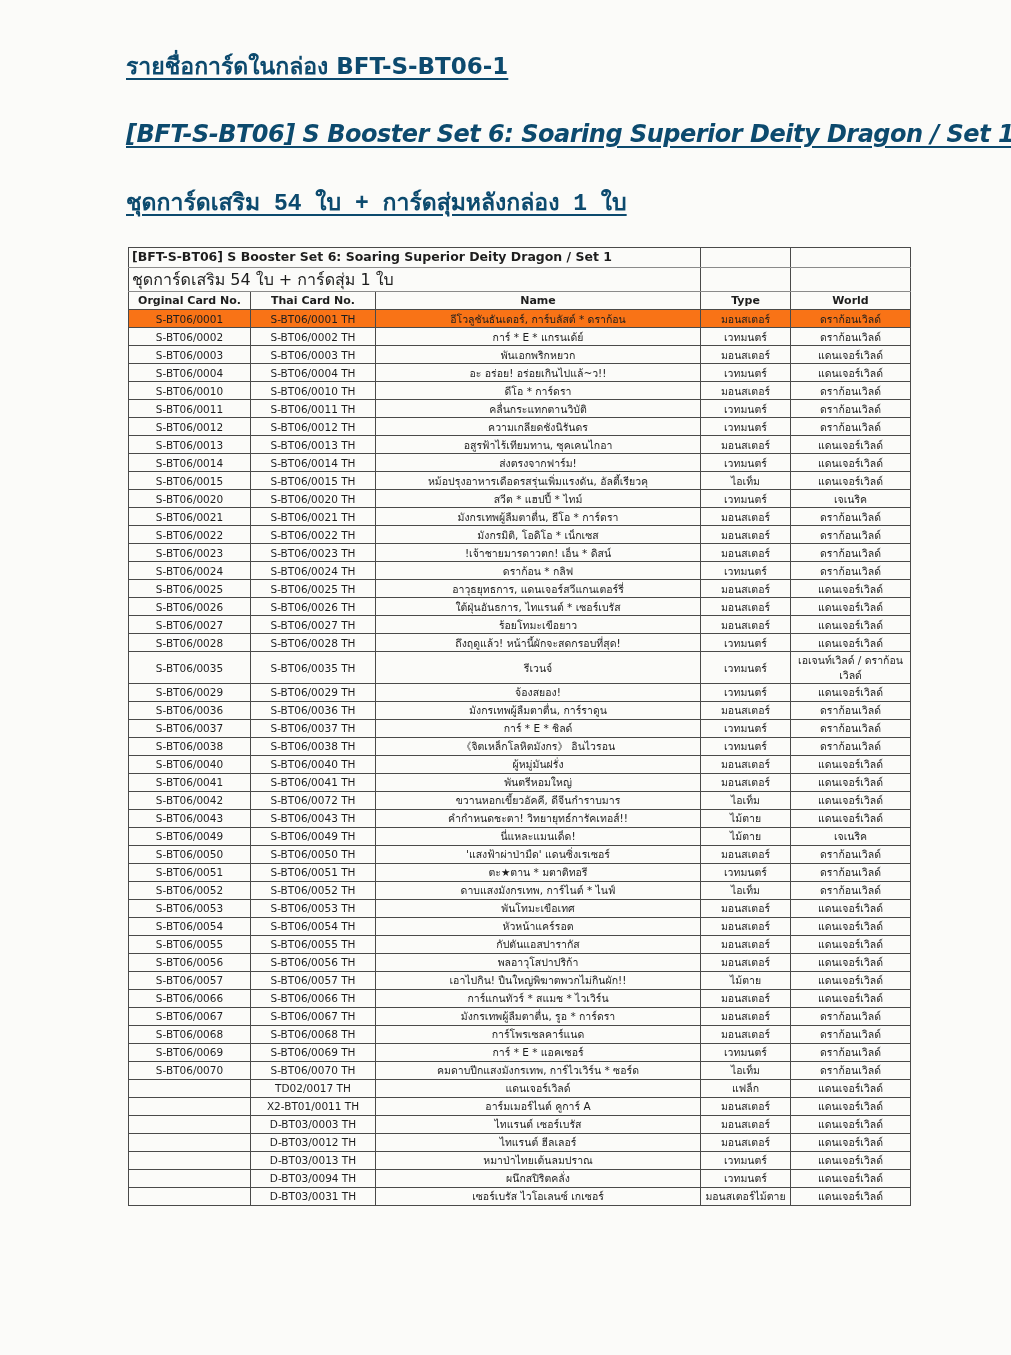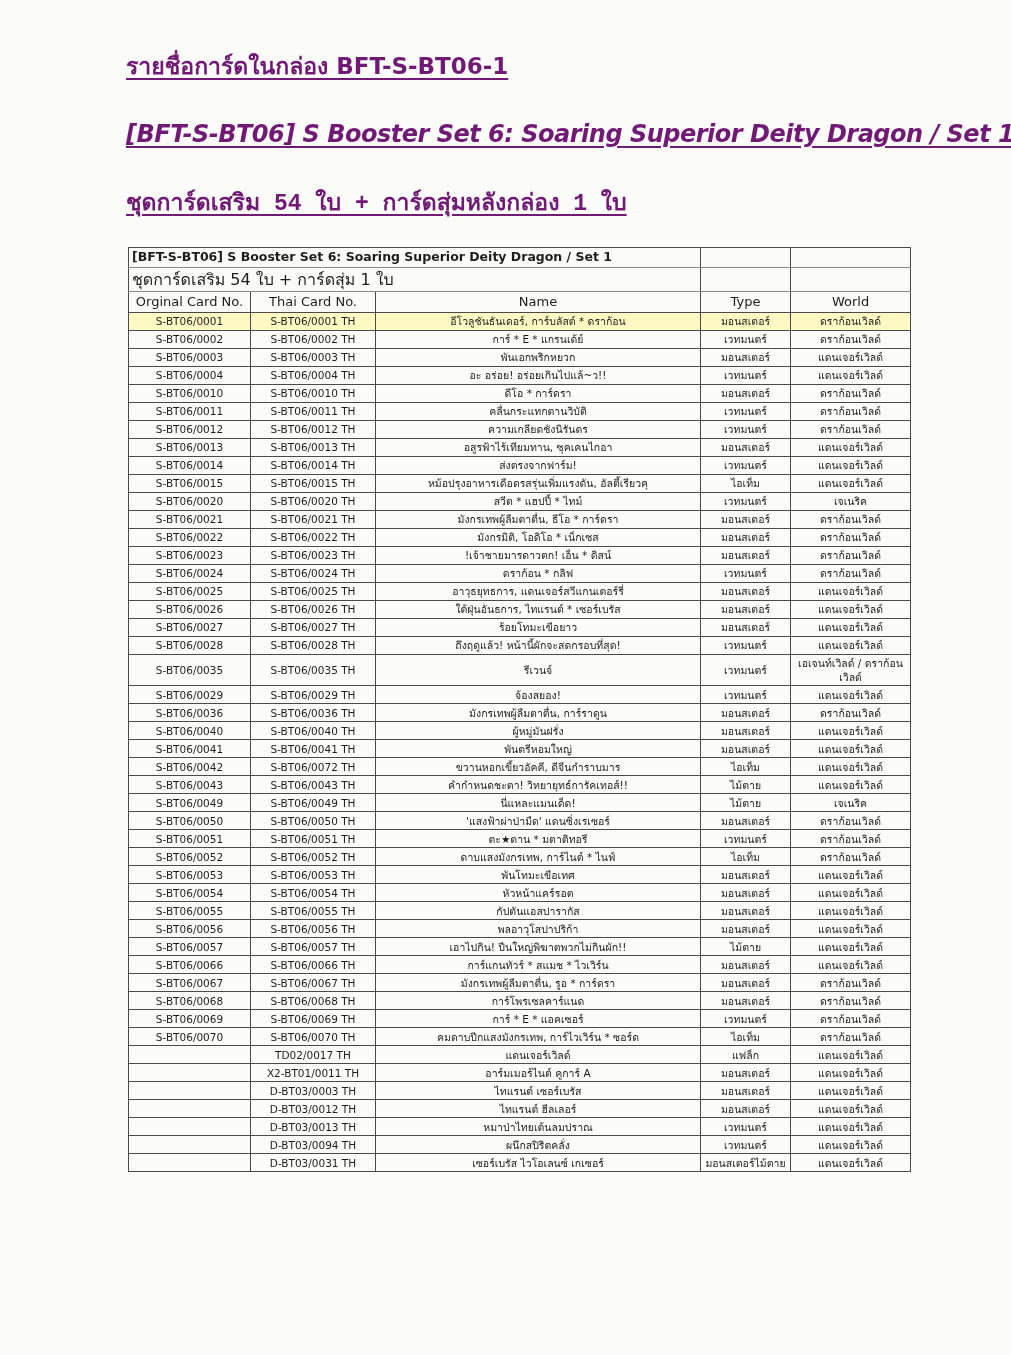--- a/index.html
+++ b/index.html
@@ -6,21 +6,21 @@
   body{
     width:1011px;height:1355px;
     background:#fbfbf9;
     font-family:"DejaVu Sans","Liberation Sans",sans-serif;
     color:#222;
     overflow:hidden;
   }
   .page{position:relative;width:1011px;height:1355px;}
   .titles{position:absolute;left:126px;top:48px;width:800px;}
   .title{
-    color:#701a75;
+    color:#0c4a6e;
     font-weight:bold;
     text-decoration:underline;
     text-underline-offset:4px;
     white-space:nowrap;
   }
   .title-1{font-size:23px;margin:0 0 36px 0;}
   .title-2{font-size:24px;font-style:italic;margin:0 0 36px 0;letter-spacing:-0.5px;}
   .title-3{font-size:23px;margin:0;font-family:Liberation Mono, monospace;}
   .cardtable{
     position:absolute;left:128px;top:247px;
@@ -38,22 +38,22 @@
     line-height:1.35;
     overflow:hidden;
     height:15px;
   }
   .caption-row td{
     text-align:left;
     border-bottom-color:#8a8a8a;
   }
   .caption-main{font-weight:bold;font-size:12.5px;white-space:nowrap;}
   .caption-sub{font-size:16px;white-space:nowrap;border-top:none;}
-  .head-row td{font-weight:normal;font-size:13px;}
-  .hl td{background:#fef9c3;}
+  .head-row td{font-weight:bold;font-size:11px;}
+  .hl td{background:#f97316;}
   col.c-orig{width:122px;}
   col.c-thai{width:125px;}
   col.c-name{width:325px;}
   col.c-type{width:90px;}
   col.c-world{width:120px;}
   .typecell{white-space:nowrap;}
 </style>
 </head>
 <body>
 
@@ -240,20 +240,34 @@
           <td>แดนเจอร์เวิลด์</td>
         </tr>
         <tr>
           <td>S-BT06/0036</td>
           <td>S-BT06/0036 TH</td>
           <td>มังกรเทพผู้ลืมตาตื่น, การ์ราดูน</td>
           <td class="typecell">มอนสเตอร์</td>
           <td>ดราก้อนเวิลด์</td>
         </tr>
         <tr>
+          <td>S-BT06/0037</td>
+          <td>S-BT06/0037 TH</td>
+          <td>การ์ * E * ชิลด์</td>
+          <td class="typecell">เวทมนตร์</td>
+          <td>ดราก้อนเวิลด์</td>
+        </tr>
+        <tr>
+          <td>S-BT06/0038</td>
+          <td>S-BT06/0038 TH</td>
+          <td>《จิตเหล็กโลหิตมังกร》 อินไวรอน</td>
+          <td class="typecell">เวทมนตร์</td>
+          <td>ดราก้อนเวิลด์</td>
+        </tr>
+        <tr>
           <td>S-BT06/0040</td>
           <td>S-BT06/0040 TH</td>
           <td>ผู้หมู่มันฝรั่ง</td>
           <td class="typecell">มอนสเตอร์</td>
           <td>แดนเจอร์เวิลด์</td>
         </tr>
         <tr>
           <td>S-BT06/0041</td>
           <td>S-BT06/0041 TH</td>
           <td>พันตรีหอมใหญ่</td>

